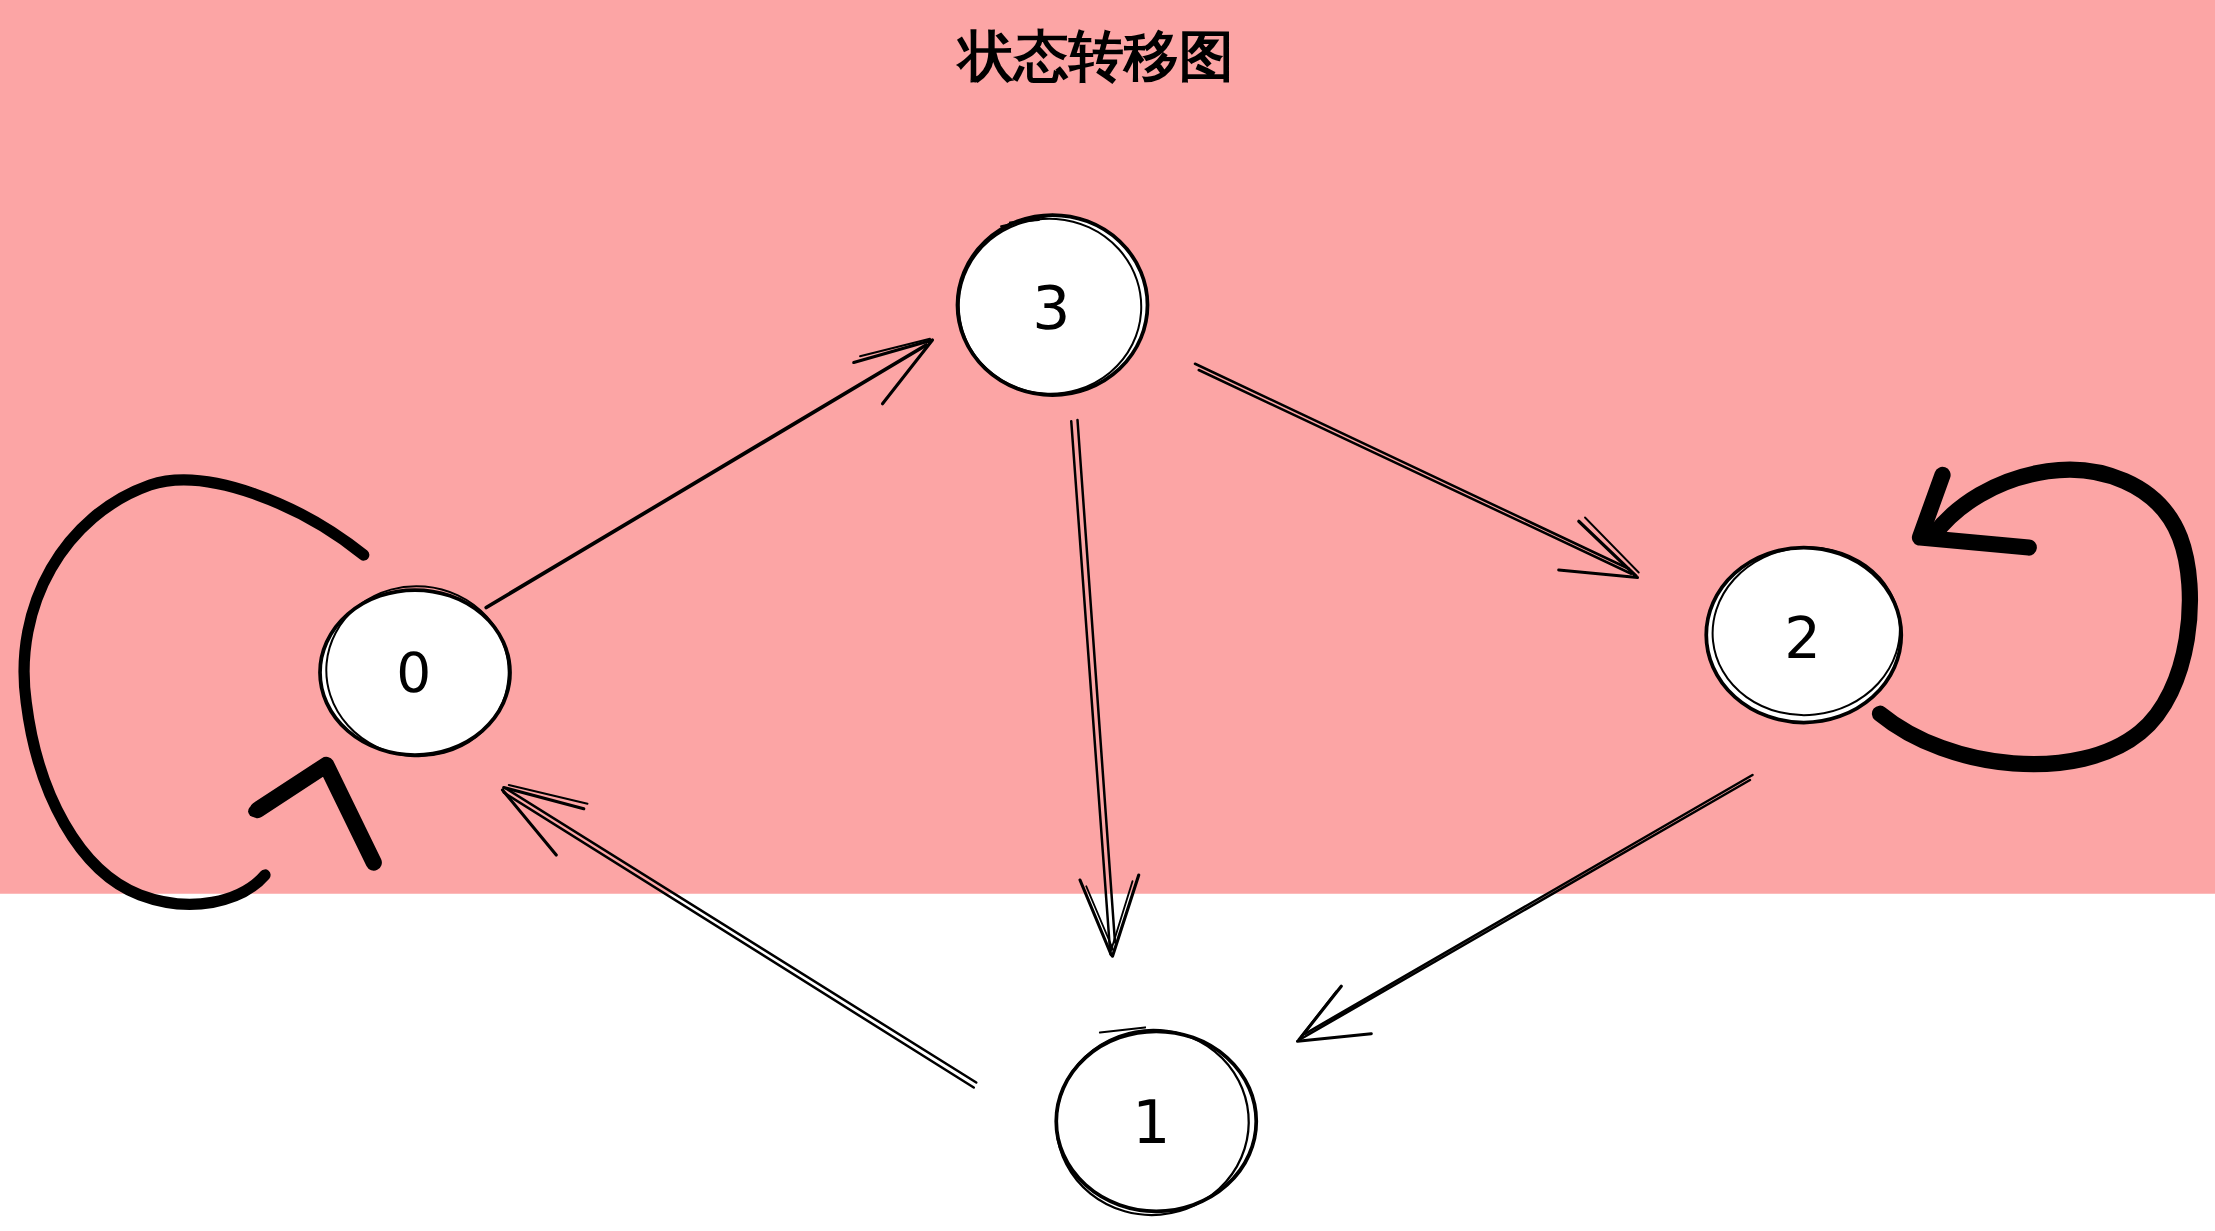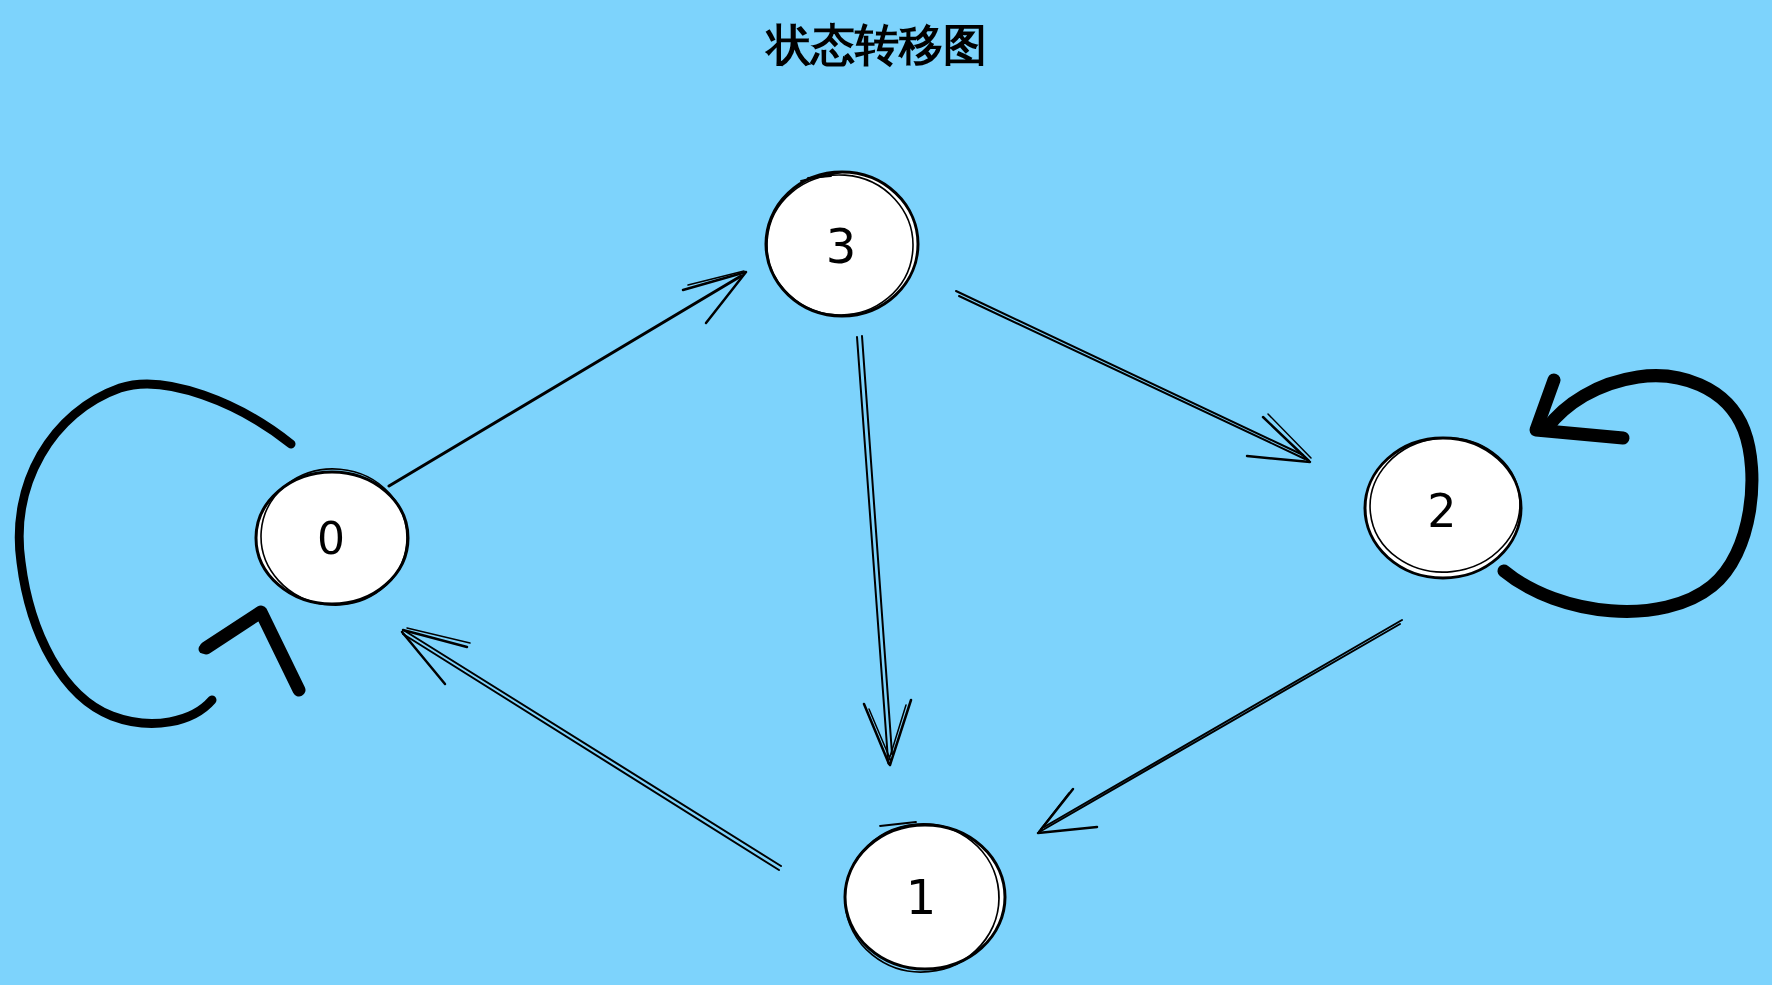--- a/index.html
+++ b/index.html
@@ -7,22 +7,22 @@
     padding: 0;
     background: #ffffff;
     width: 1772px;
     height: 985px;
     overflow: hidden;
     font-family: "Liberation Sans", sans-serif;
   }
   .canvas-wrap {
     position: relative;
     width: 1772px;
-    height: 985px;
-    background: #7dd3fc;
+    height: 715px;
+    background: #fca5a5;
   }
   svg {
     display: block;
   }
   .ink {
     stroke: #000000;
     fill: none;
     stroke-linecap: round;
     stroke-linejoin: round;
   }

